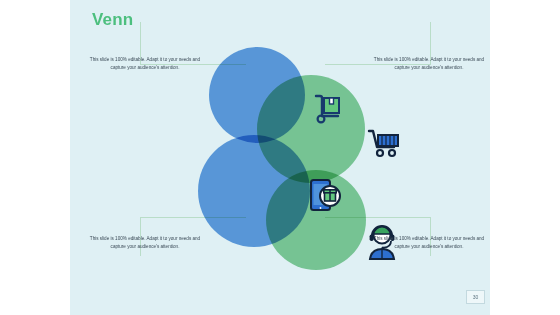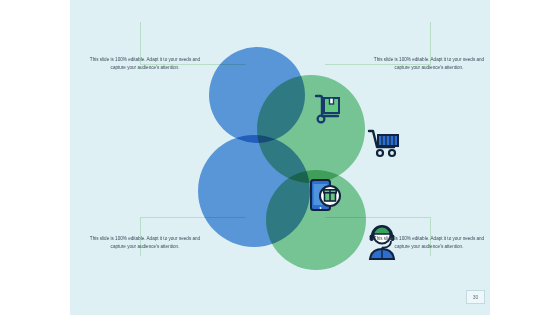--- a/index.html
+++ b/index.html
@@ -154,20 +154,23 @@
     color: #5d7480;
   }
 </style>
 </head>
 <body>
 
 <div id="screen">
 
   <div id="slide">
 
+    <div id="title-bar">
+      <div id="page-title">Venn</div>
+    </div>
 
     <div class="connector" id="conn-tl"></div>
     <div class="connector" id="conn-tr"></div>
     <div class="connector" id="conn-bl"></div>
     <div class="connector" id="conn-br"></div>
 
     <div class="venn-circle venn-blue" id="circle-1"></div>
     <div class="venn-circle venn-green" id="circle-2"></div>
     <div class="venn-circle venn-blue" id="circle-3"></div>
     <div class="venn-circle venn-green" id="circle-4"></div>

